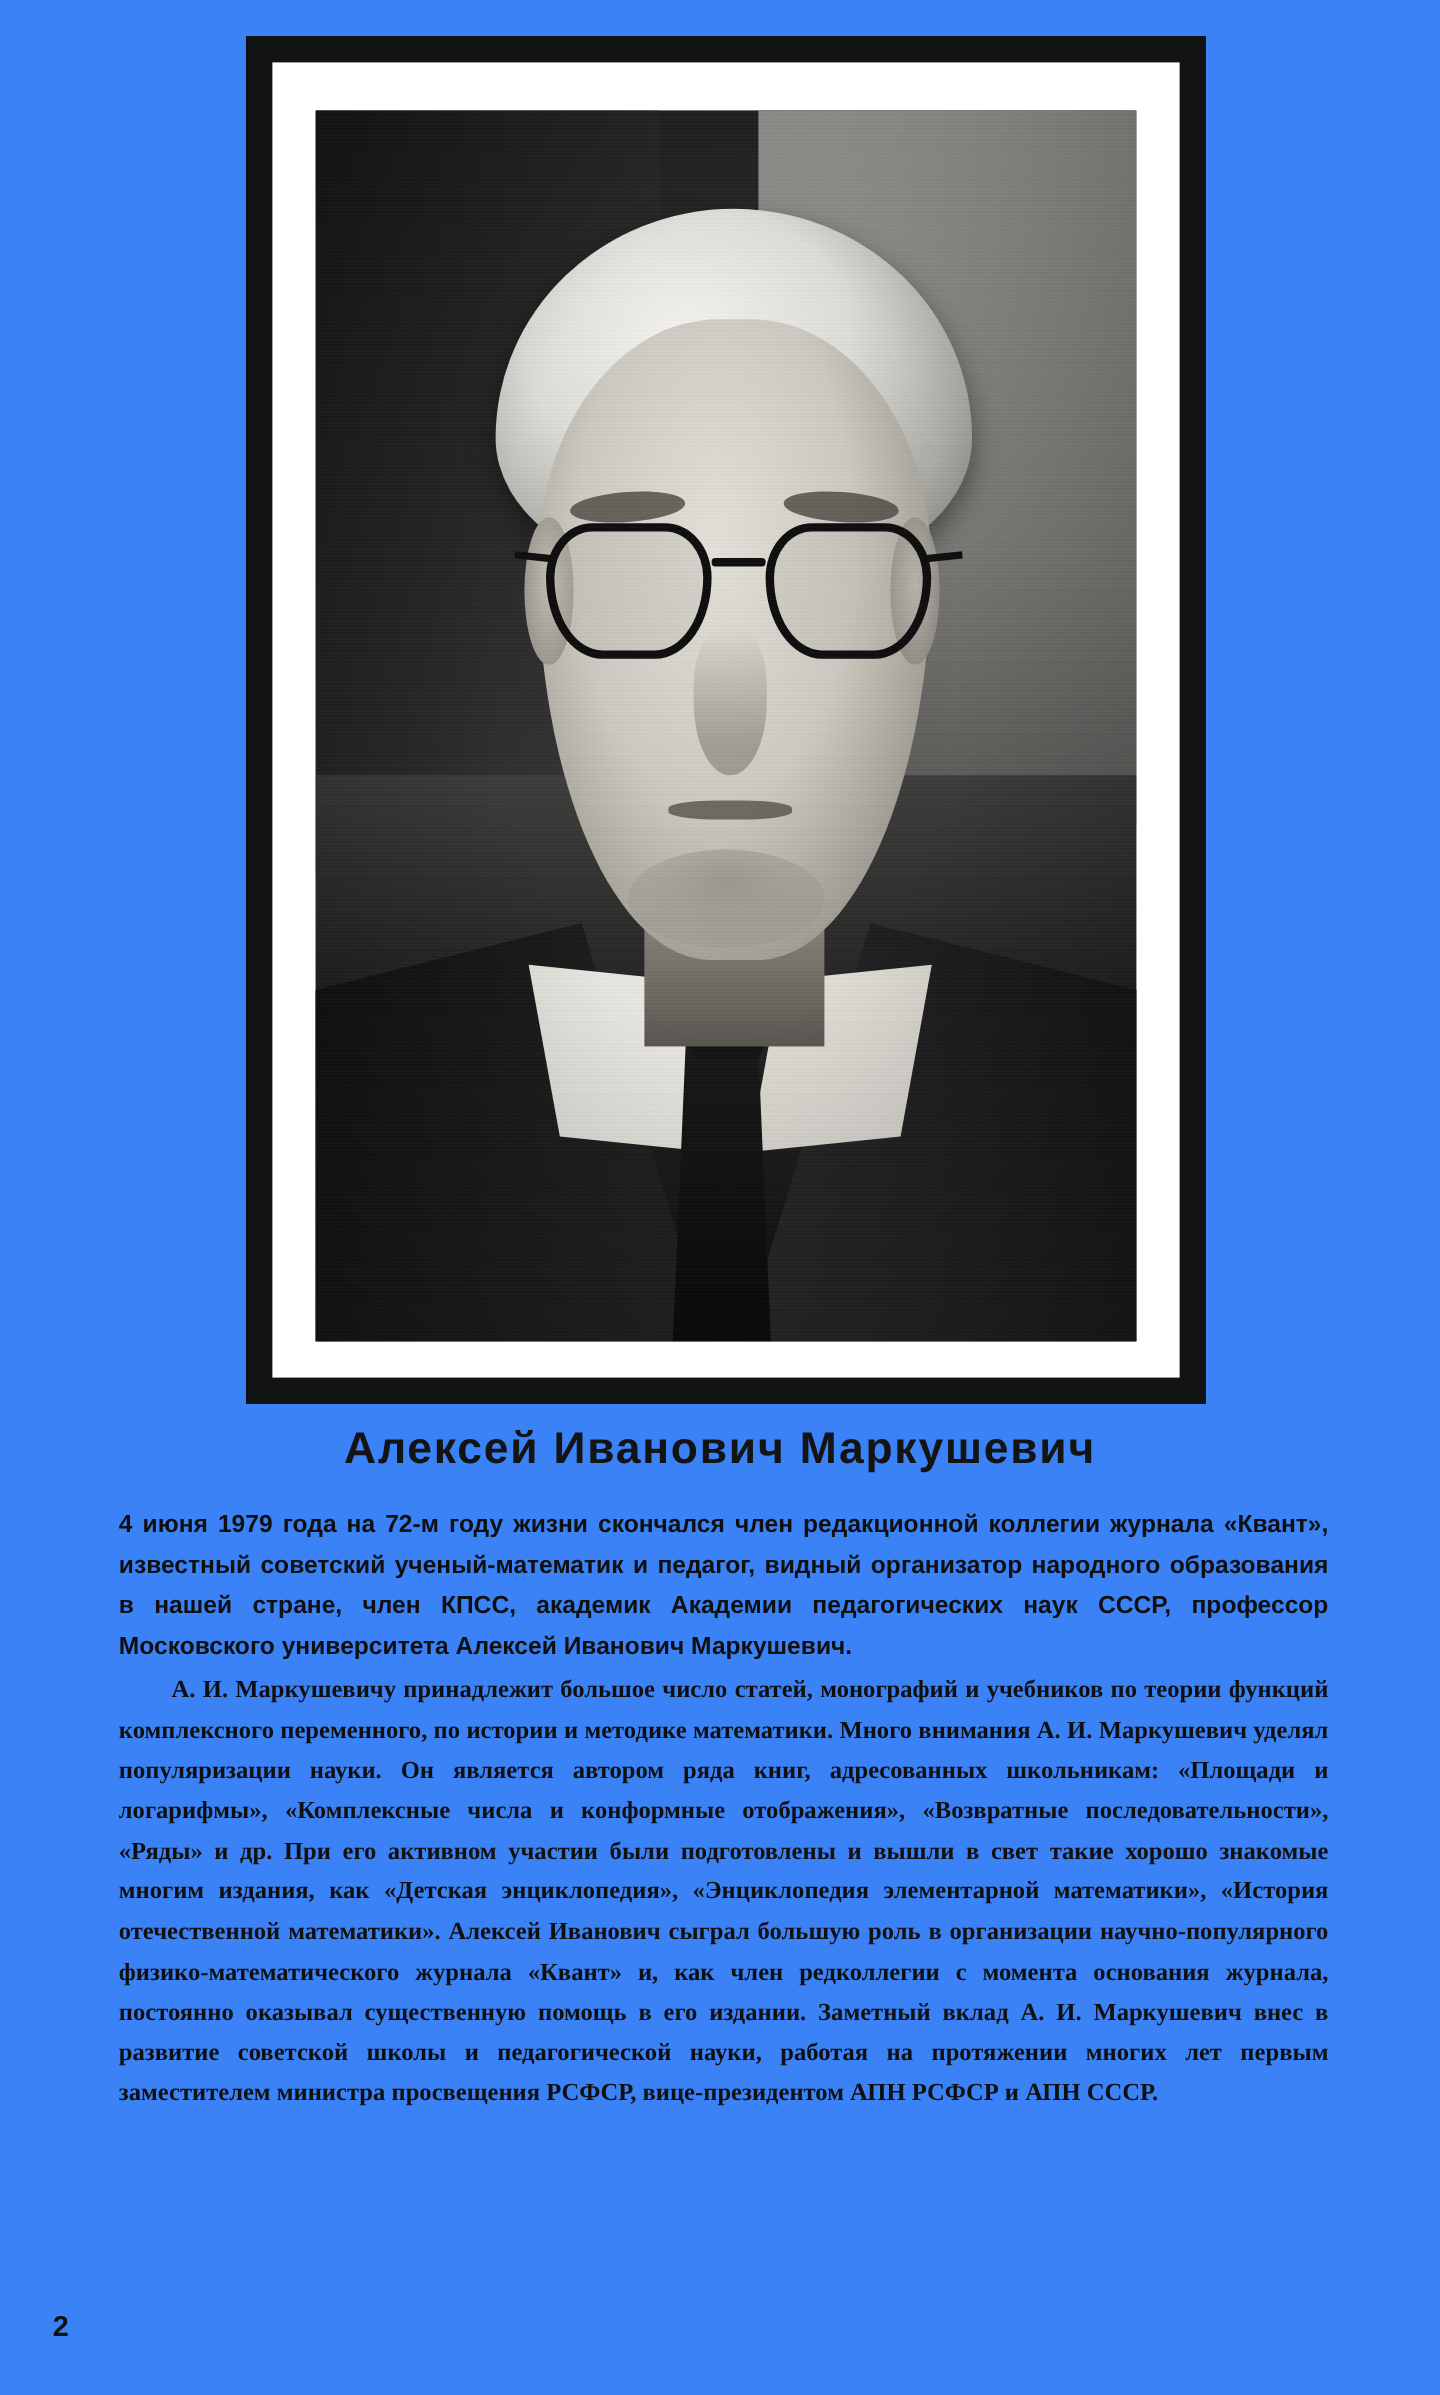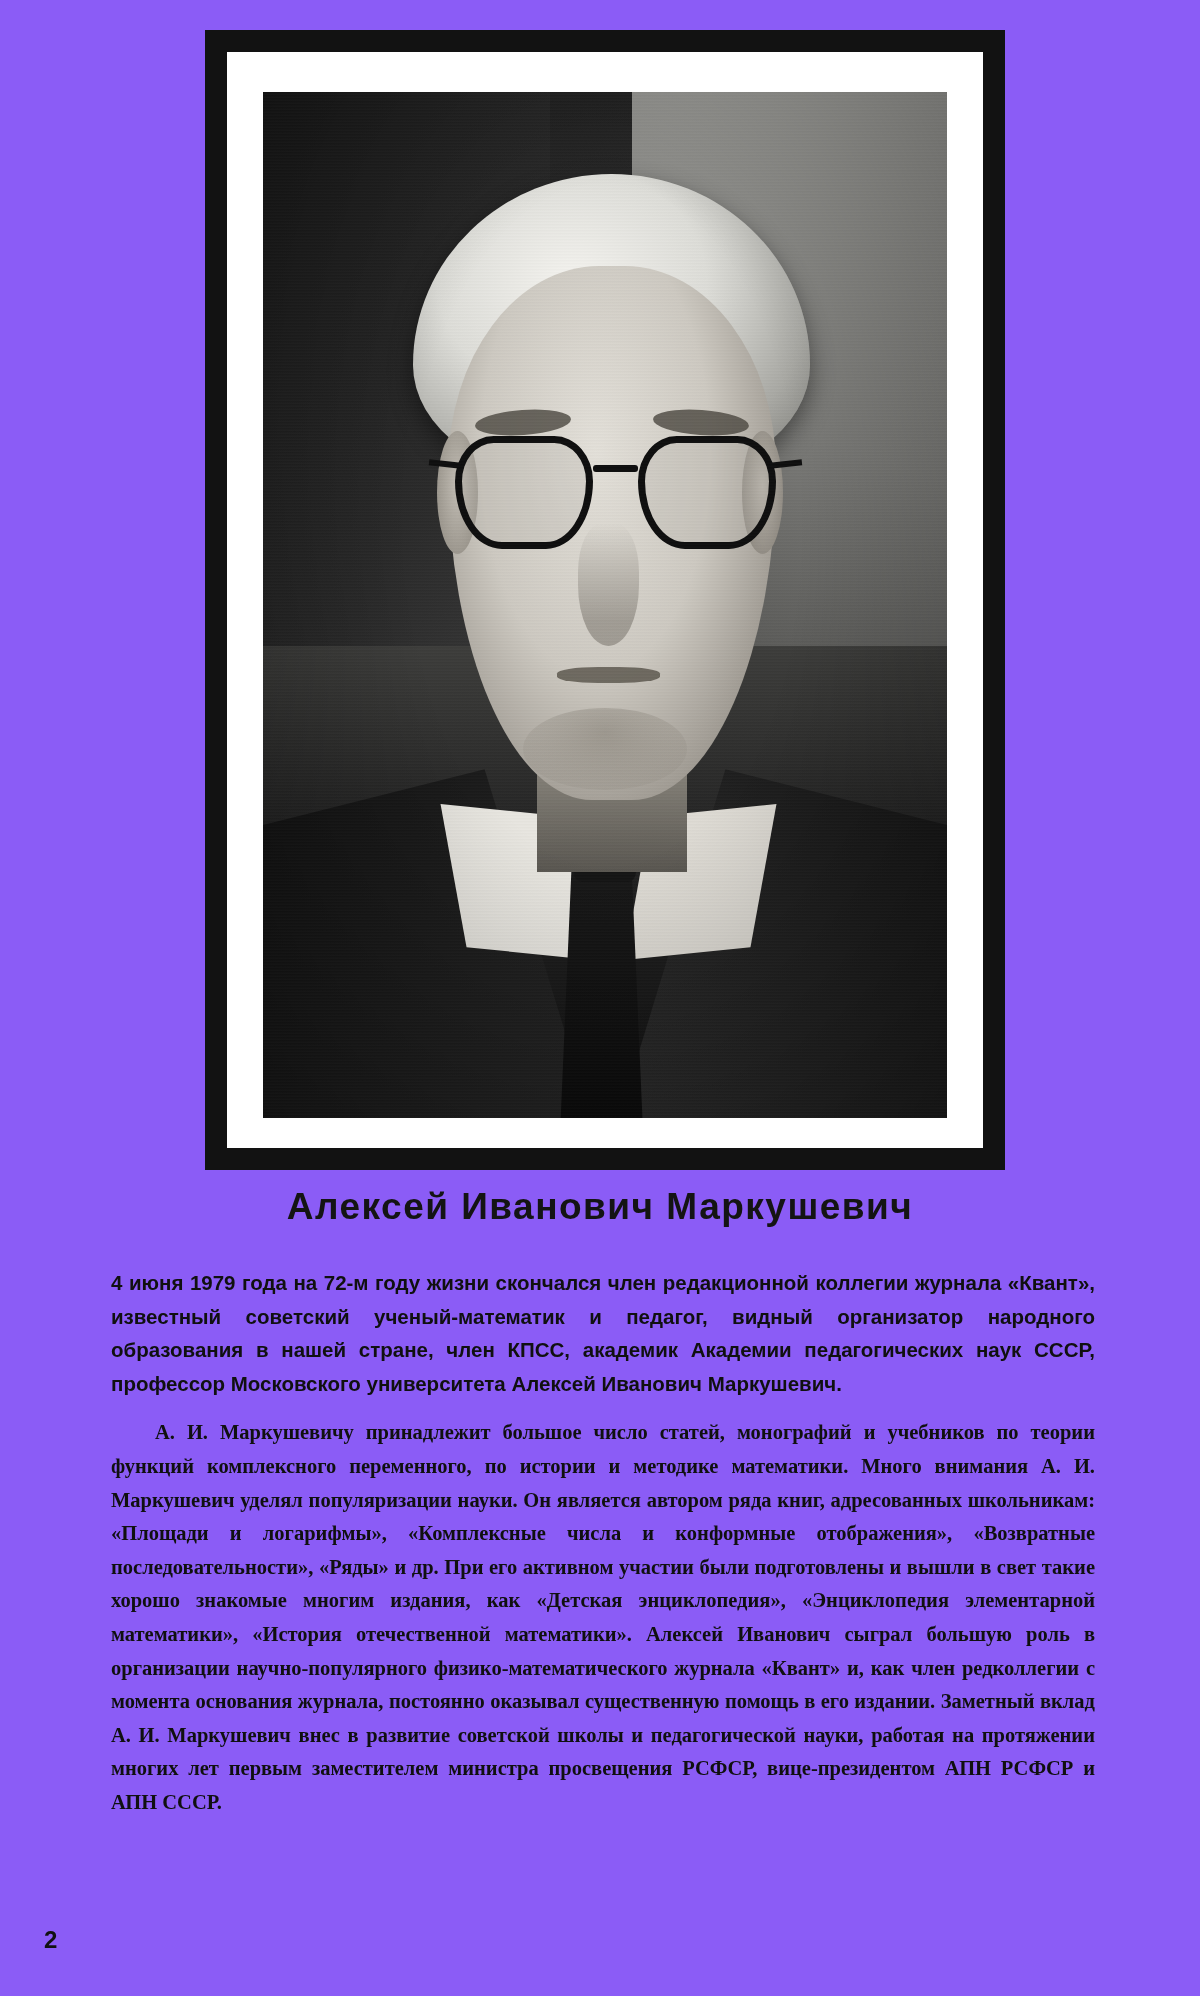--- a/index.html
+++ b/index.html
@@ -10,21 +10,21 @@
   body {
     width: 1200px;
     height: 1996px;
     overflow: hidden;
     font-family: "Liberation Sans", sans-serif;
   }
   .page {
     position: relative;
     width: 1200px;
     height: 1996px;
-    background: #8b5cf6;
+    background: #3b82f6;
     box-sizing: border-box;
   }
 
   
   .portrait-wrap {
     position: absolute;
     left: 205px;
     top: 30px;
     width: 800px;
     height: 1140px;
@@ -256,21 +256,21 @@
     top: 1250px;
     width: 1016px;
     color: #101010;
     font-size: 20.5px;
     font-weight: bold;
     line-height: 33.6px;
     text-align: justify;
     font-family: "Liberation Sans", sans-serif;
   }
   .body-text p {
-    margin: 16px;
+    margin: 4px;
     text-align: justify;
     text-justify: inter-word;
   }
   .body-text p.indent {
     text-indent: 44px;
     font-family: Liberation Serif, serif;
   }
   .body-text p + p {
     margin-top: 0;
   }

